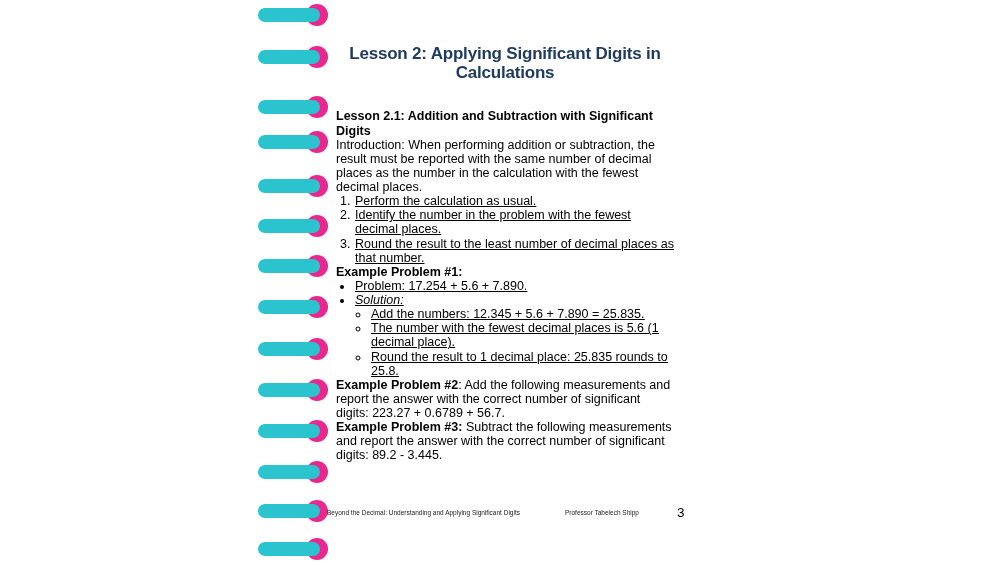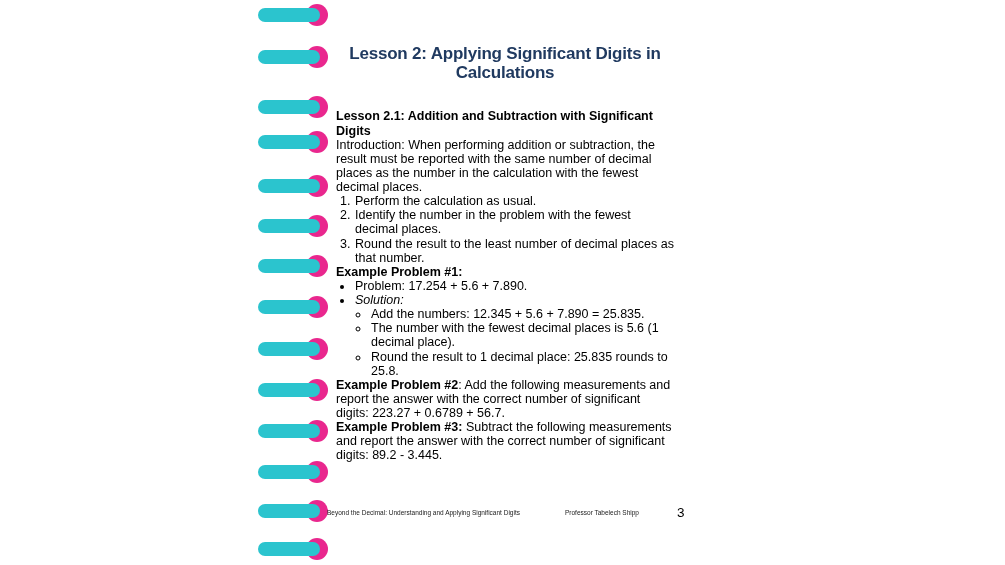--- a/index.html
+++ b/index.html
@@ -50,21 +50,21 @@
 
   p.para { margin: 0; }
   .mt { margin-top: 14px; }
 
   ol.rules { margin: 0; padding: 0 0 0 18px; }
   ol.rules li { margin: 0; }
 
   ul.l1 { margin: 0; padding: 0 0 0 18px; list-style-type: disc; }
   ul.l2 { margin: 0; padding: 0 0 0 15px; list-style-type: circle; }
   ul.l2solo { margin: 0; padding: 0 0 0 33px; list-style-type: circle; }
-  li { padding-left: 1px; }
+  li { padding-left: 1px; text-decoration: underline; }
 
   .footer-left {
     position: absolute; left: 327px; top: 509px;
     font-size: 6.5px; color: #1a1a1a;
   }
   .footer-right {
     position: absolute; left: 565px; top: 509px;
     font-size: 6.5px; color: #1a1a1a;
   }
   .page-number {

